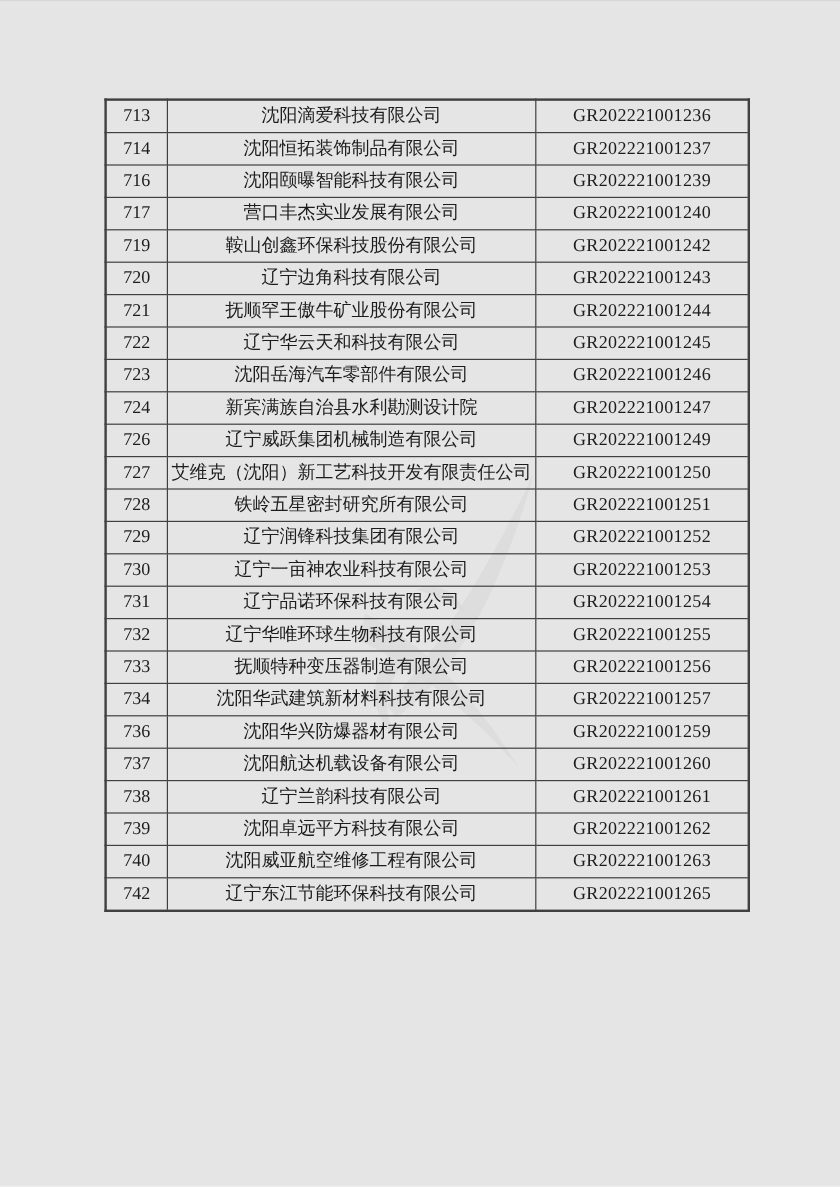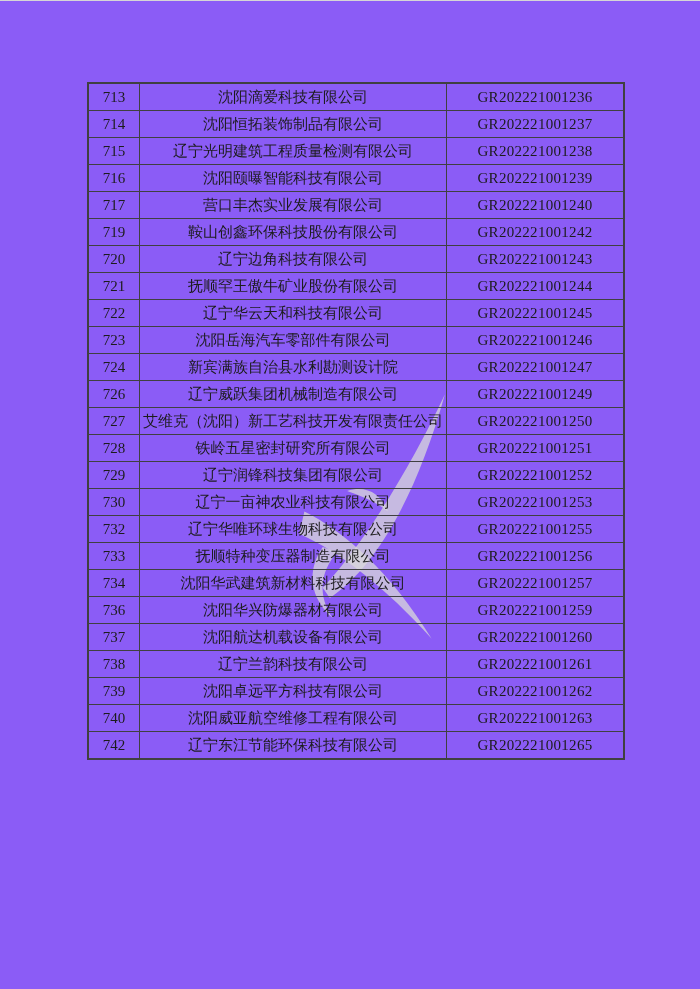--- a/index.html
+++ b/index.html
@@ -10,21 +10,21 @@
   body {
     width: 700px;
     height: 989px;
     font-family: "Liberation Serif", "DejaVu Serif", serif;
     overflow: hidden;
   }
   .sheet {
     position: relative;
     width: 700px;
     height: 989px;
-    background: #8b5cf6;
+    background: #e5e5e5;
     border-top: 1px solid #d6d6d6;
     box-sizing: border-box;
     overflow: hidden;
   }
   .watermark {
     position: absolute;
     left: 283px;
     top: 378px;
     width: 165px;
     height: 275px;
@@ -80,25 +80,20 @@
           <td class="col-no">713</td>
           <td class="col-name">沈阳滴爱科技有限公司</td>
           <td class="col-code">GR202221001236</td>
         </tr>
         <tr>
           <td class="col-no">714</td>
           <td class="col-name">沈阳恒拓装饰制品有限公司</td>
           <td class="col-code">GR202221001237</td>
         </tr>
         <tr>
-          <td class="col-no">715</td>
-          <td class="col-name">辽宁光明建筑工程质量检测有限公司</td>
-          <td class="col-code">GR202221001238</td>
-        </tr>
-        <tr>
           <td class="col-no">716</td>
           <td class="col-name">沈阳颐曝智能科技有限公司</td>
           <td class="col-code">GR202221001239</td>
         </tr>
         <tr>
           <td class="col-no">717</td>
           <td class="col-name">营口丰杰实业发展有限公司</td>
           <td class="col-code">GR202221001240</td>
         </tr>
         <tr>
@@ -150,20 +145,25 @@
           <td class="col-no">729</td>
           <td class="col-name">辽宁润锋科技集团有限公司</td>
           <td class="col-code">GR202221001252</td>
         </tr>
         <tr>
           <td class="col-no">730</td>
           <td class="col-name">辽宁一亩神农业科技有限公司</td>
           <td class="col-code">GR202221001253</td>
         </tr>
         <tr>
+          <td class="col-no">731</td>
+          <td class="col-name">辽宁品诺环保科技有限公司</td>
+          <td class="col-code">GR202221001254</td>
+        </tr>
+        <tr>
           <td class="col-no">732</td>
           <td class="col-name">辽宁华唯环球生物科技有限公司</td>
           <td class="col-code">GR202221001255</td>
         </tr>
         <tr>
           <td class="col-no">733</td>
           <td class="col-name">抚顺特种变压器制造有限公司</td>
           <td class="col-code">GR202221001256</td>
         </tr>
         <tr>

